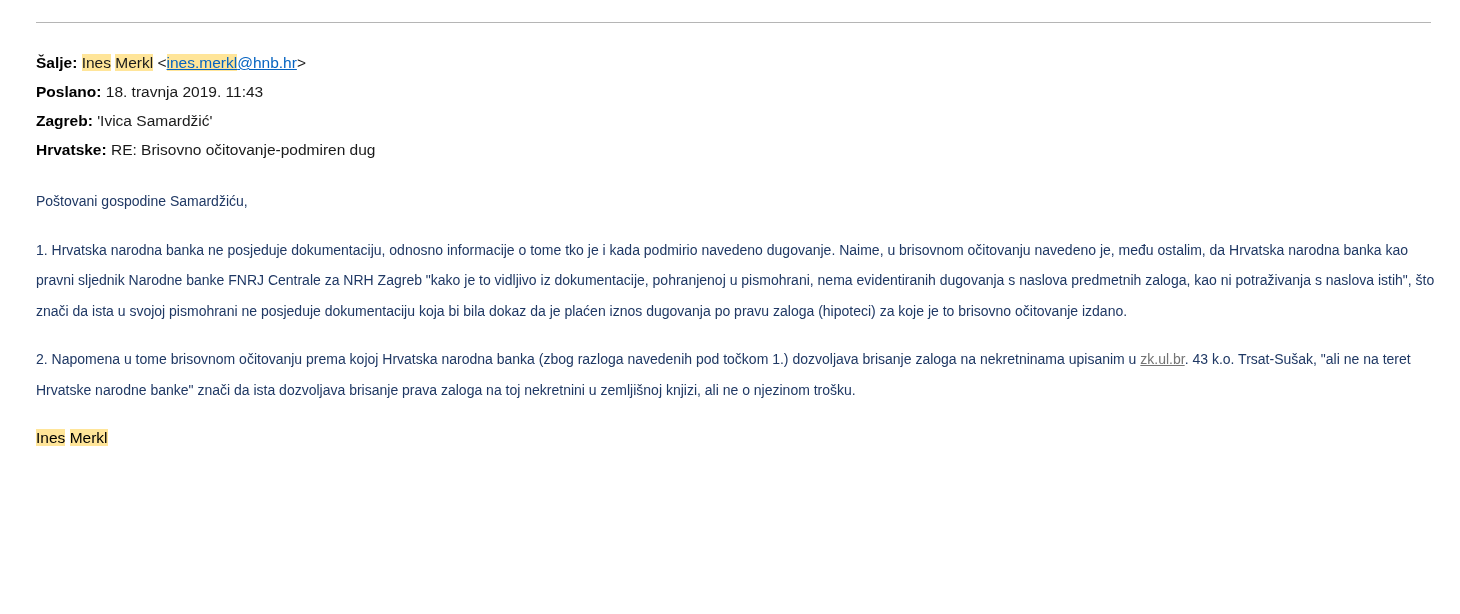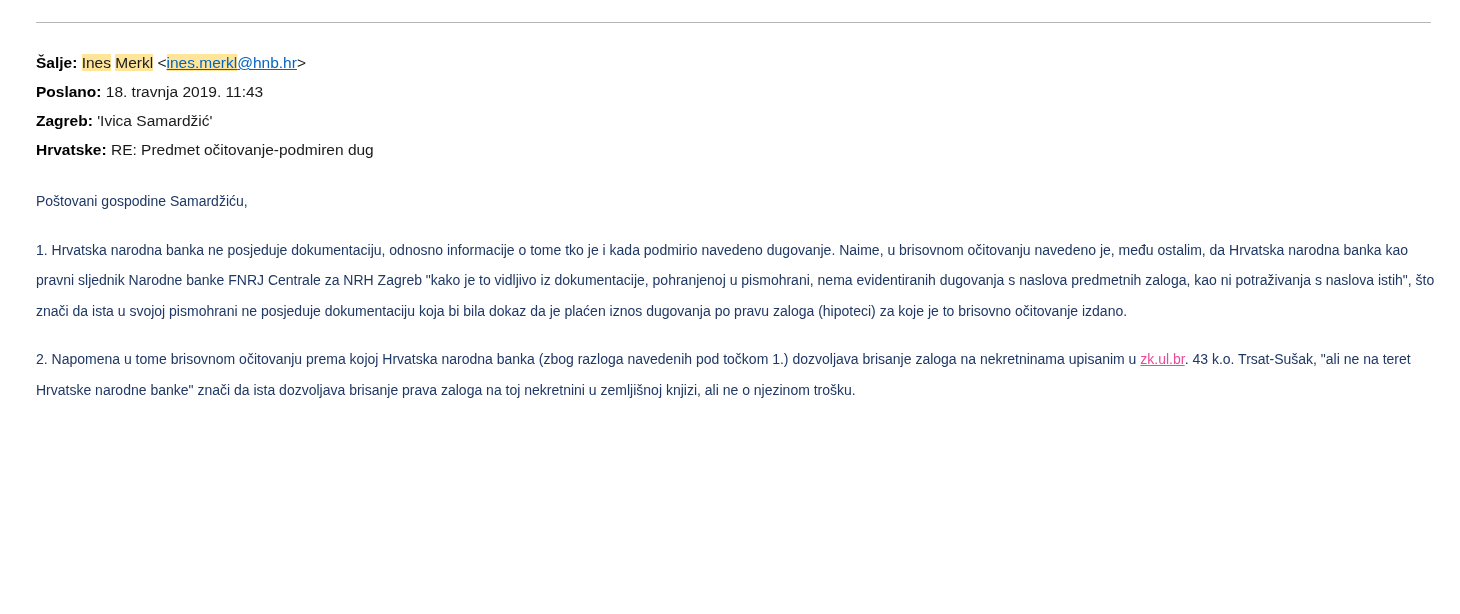--- a/index.html
+++ b/index.html
@@ -58,21 +58,21 @@
   .spacer-md { height: 22px; }
   .body-p {
     font-size: 14px;
     line-height: 30.5px;
     color: #1a1a1a;
     margin: 0;
     text-align: left;
   }
   .body-p.blue { color: #1f3864; }
   .inline-link {
-    color: #ec4899;
+    color: #737373;
     text-decoration: underline;
   }
   .sig-name {
     font-size: 15.5px;
     line-height: 30px;
   }
 </style>
 </head>
 <body>
 
@@ -92,33 +92,36 @@
       <span class="hdr-value">18. travnja 2019. 11:43</span>
     </div>
 
     <div class="hdr-line">
       <span class="hdr-label">Zagreb:</span>
       <span class="hdr-value">'Ivica Samardžić'</span>
     </div>
 
     <div class="hdr-line">
       <span class="hdr-label">Hrvatske:</span>
-      <span class="hdr-value">RE: Predmet očitovanje-podmiren dug</span>
+      <span class="hdr-value">RE: Brisovno očitovanje-podmiren dug</span>
     </div>
 
     <div class="spacer-md"></div>
 
     <p class="body-p blue">Poštovani gospodine Samardžiću,</p>
 
     <div class="spacer-sm"></div>
 
     <p class="body-p blue">1. Hrvatska narodna banka ne posjeduje dokumentaciju, odnosno informacije o tome tko je i kada podmirio navedeno dugovanje. Naime, u brisovnom očitovanju navedeno je, među ostalim, da Hrvatska narodna banka kao pravni sljednik Narodne banke FNRJ Centrale za NRH Zagreb "kako je to vidljivo iz dokumentacije, pohranjenoj u pismohrani, nema evidentiranih dugovanja s naslova predmetnih zaloga, kao ni potraživanja s naslova istih", što znači da ista u svojoj pismohrani ne posjeduje dokumentaciju koja bi bila dokaz da je plaćen iznos dugovanja po pravu zaloga (hipoteci) za koje je to brisovno očitovanje izdano.</p>
 
     <div class="spacer-sm"></div>
 
     <p class="body-p blue"><span>2. Napomena u tome brisovnom očitovanju prema kojoj Hrvatska narodna banka (zbog razloga navedenih pod točkom 1.) dozvoljava brisanje zaloga na nekretninama upisanim u </span><span class="inline-link">zk.ul.br</span><span>. 43 k.o. Trsat-Sušak, "ali ne na teret Hrvatske narodne banke" znači da ista dozvoljava brisanje prava zaloga na toj nekretnini u zemljišnoj knjizi, ali ne o njezinom trošku.</span></p>
 
     <div class="spacer-sm"></div>
 
 
+    <div class="sig-name">
+      <span class="hl">Ines</span><span>&nbsp;</span><span class="hl">Merkl</span>
+    </div>
 
   </div>
 </div>
 
 </body></html>

